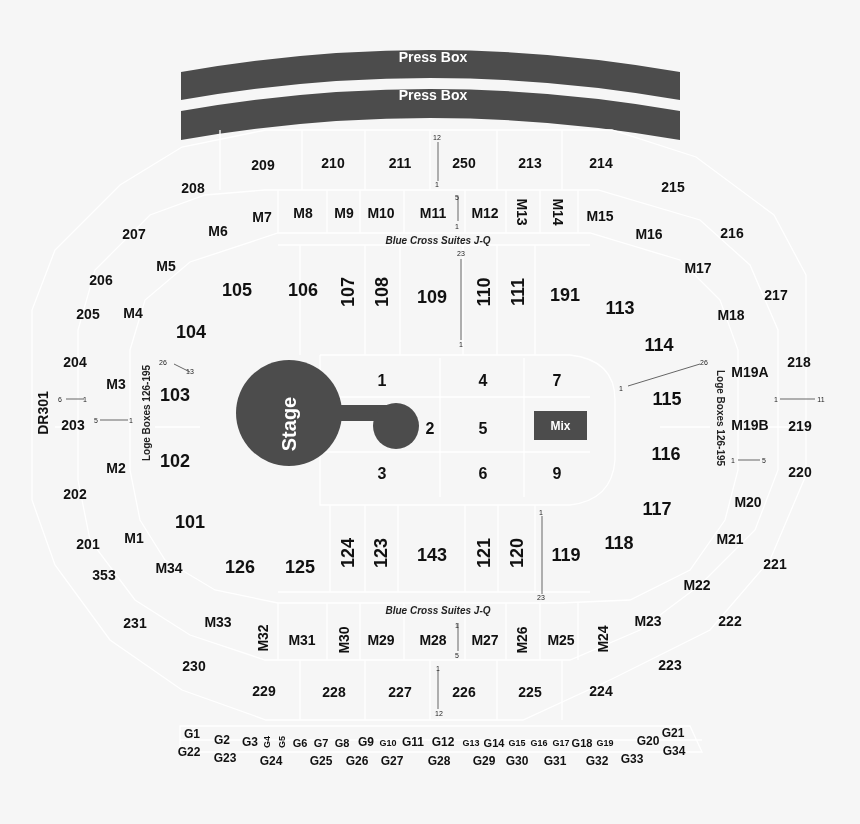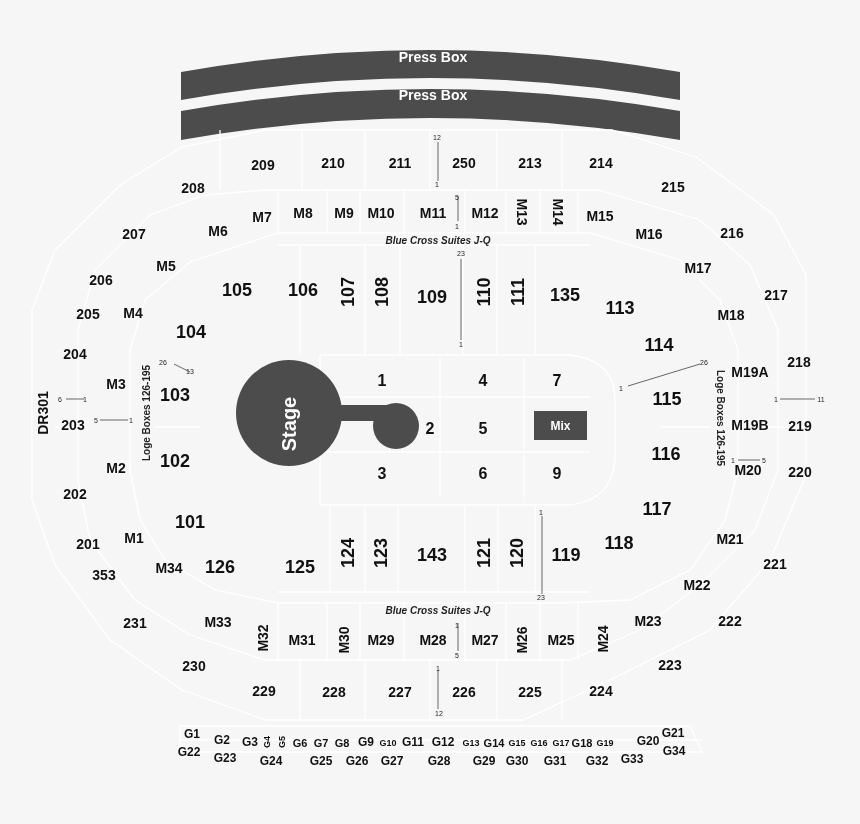--- a/index.html
+++ b/index.html
@@ -87,40 +87,40 @@
 <div class="lbl s100" style="left:175px;top:461px">102</div>
 <div class="lbl s100" style="left:175px;top:395px">103</div>
 <div class="lbl s100" style="left:191px;top:332px">104</div>
 <div class="lbl s100" style="left:237px;top:290px">105</div>
 <div class="lbl s100" style="left:303px;top:290px">106</div>
 <div class="lbl s100 rot" style="left:348px;top:292px">107</div>
 <div class="lbl s100 rot" style="left:382px;top:292px">108</div>
 <div class="lbl s100" style="left:432px;top:297px">109</div>
 <div class="lbl s100 rot" style="left:484px;top:292px">110</div>
 <div class="lbl s100 rot" style="left:518px;top:292px">111</div>
-<div class="lbl s100" style="left:565px;top:295px">135</div>
+<div class="lbl s100" style="left:565px;top:295px">191</div>
 <div class="lbl s100" style="left:620px;top:308px">113</div>
 <div class="lbl s100" style="left:659px;top:345px">114</div>
 <div class="lbl s100" style="left:667px;top:399px">115</div>
 <div class="lbl s100" style="left:666px;top:454px">116</div>
 <div class="lbl s100" style="left:657px;top:509px">117</div>
 <div class="lbl s100" style="left:619px;top:543px">118</div>
 <div class="lbl s100" style="left:566px;top:555px">119</div>
 <div class="lbl s100 rot" style="left:517px;top:553px">120</div>
 <div class="lbl s100 rot" style="left:484px;top:553px">121</div>
 <div class="lbl s100" style="left:432px;top:555px">143</div>
 <div class="lbl s100 rot" style="left:381px;top:553px">123</div>
 <div class="lbl s100 rot" style="left:348px;top:553px">124</div>
 <div class="lbl s100" style="left:300px;top:567px">125</div>
-<div class="lbl s100" style="left:220px;top:567px">126</div>
+<div class="lbl s100" style="left:240px;top:567px">126</div>
 
 <div class="lbl s200" style="left:88px;top:544px">201</div>
 <div class="lbl s200" style="left:75px;top:494px">202</div>
 <div class="lbl s200" style="left:73px;top:425px">203</div>
-<div class="lbl s200" style="left:75px;top:354px">204</div>
+<div class="lbl s200" style="left:75px;top:362px">204</div>
 <div class="lbl s200" style="left:88px;top:314px">205</div>
 <div class="lbl s200" style="left:101px;top:280px">206</div>
 <div class="lbl s200" style="left:134px;top:234px">207</div>
 <div class="lbl s200" style="left:193px;top:188px">208</div>
 <div class="lbl s200" style="left:263px;top:165px">209</div>
 <div class="lbl s200" style="left:333px;top:163px">210</div>
 <div class="lbl s200" style="left:400px;top:163px">211</div>
 <div class="lbl s200" style="left:464px;top:163px">250</div>
 <div class="lbl s200" style="left:530px;top:163px">213</div>
 <div class="lbl s200" style="left:601px;top:163px">214</div>
@@ -156,21 +156,21 @@
 <div class="lbl sM" style="left:433px;top:213px">M11</div>
 <div class="lbl sM" style="left:485px;top:213px">M12</div>
 <div class="lbl sM rot90" style="left:522px;top:212px">M13</div>
 <div class="lbl sM rot90" style="left:558px;top:212px">M14</div>
 <div class="lbl sM" style="left:600px;top:216px">M15</div>
 <div class="lbl sM" style="left:649px;top:234px">M16</div>
 <div class="lbl sM" style="left:698px;top:268px">M17</div>
 <div class="lbl sM" style="left:731px;top:315px">M18</div>
 <div class="lbl sM" style="left:750px;top:372px">M19A</div>
 <div class="lbl sM" style="left:750px;top:425px">M19B</div>
-<div class="lbl sM" style="left:748px;top:470px">M20</div>
+<div class="lbl sM" style="left:748px;top:502px">M20</div>
 <div class="lbl sM" style="left:730px;top:539px">M21</div>
 <div class="lbl sM" style="left:697px;top:585px">M22</div>
 <div class="lbl sM" style="left:648px;top:621px">M23</div>
 <div class="lbl sM rot" style="left:603px;top:639px">M24</div>
 <div class="lbl sM" style="left:561px;top:640px">M25</div>
 <div class="lbl sM rot" style="left:522px;top:640px">M26</div>
 <div class="lbl sM" style="left:485px;top:640px">M27</div>
 <div class="lbl sM" style="left:433px;top:640px">M28</div>
 <div class="lbl sM" style="left:381px;top:640px">M29</div>
 <div class="lbl sM rot" style="left:344px;top:640px">M30</div>

